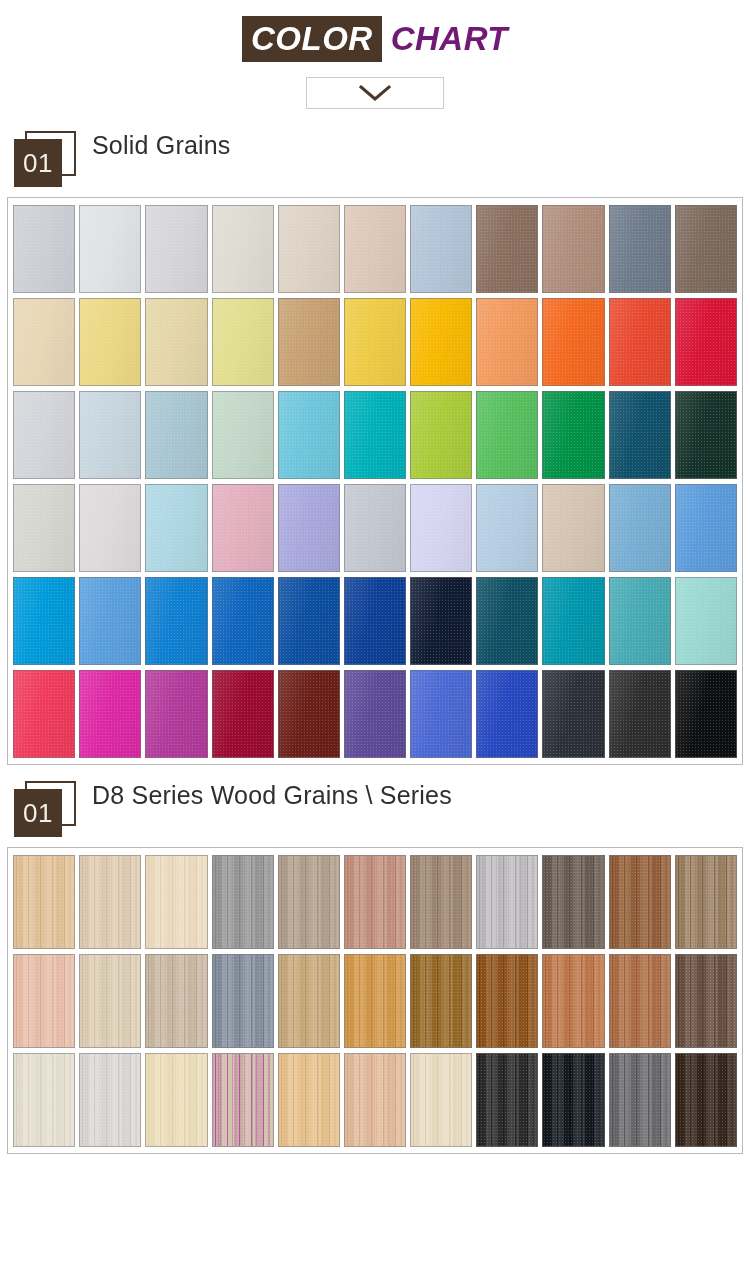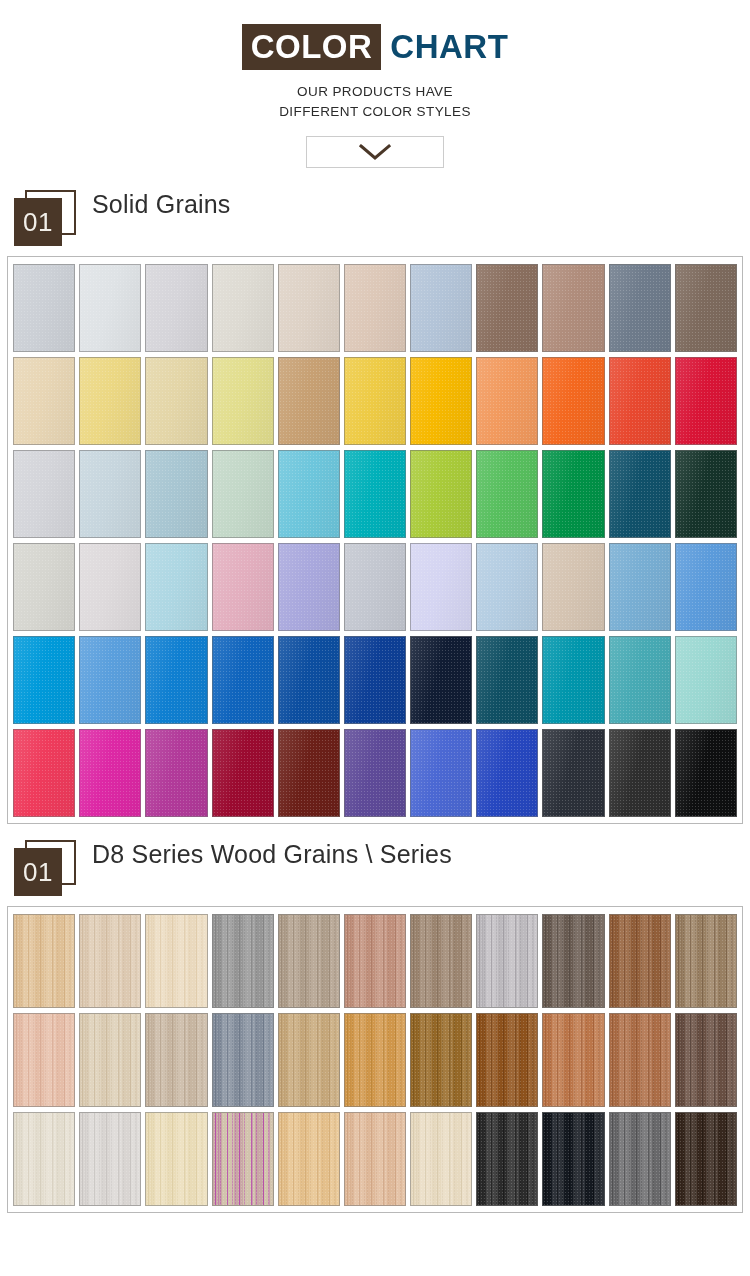--- a/index.html
+++ b/index.html
@@ -11,37 +11,37 @@
   }
   #page {
     width: 750px;
     min-height: 1276px;
     background: #ffffff;
     position: relative;
     overflow: hidden;
   }
 
   
-  .header { padding-top: 24px; text-align: center; }
+  .header { padding-top: 16px; text-align: center; font-style: italic; }
   .title-line {
     display: inline-flex;
     align-items: stretch;
     line-height: 1;
   }
   .title-box {
     background: #4a3728;
     color: #ffffff;
     font-size: 33px;
     font-weight: bold;
     letter-spacing: 0.5px;
     padding: 6px 9px 7px 9px;
     display: inline-block;
   }
   .title-plain {
-    color: #0c4a6e;
+    color: #701a75;
     font-size: 33px;
     font-weight: bold;
     letter-spacing: 0.5px;
     padding: 6px 0 7px 9px;
     display: inline-block;
   }
   .subtitle {
     margin-top: 12px;
     color: #2b2b2b;
     font-size: 13.5px;
@@ -151,24 +151,20 @@
 </head>
 <body>
 
 <div id="page">
 
   <div class="header">
     <div class="title-line">
       <span class="title-box">COLOR</span>
       <span class="title-plain">CHART</span>
     </div>
-    <div class="subtitle">
-      <div>OUR PRODUCTS HAVE</div>
-      <div>DIFFERENT COLOR STYLES</div>
-    </div>
     <div class="chev-box">
       <span>
         <svg width="34" height="18" viewBox="0 0 34 18" aria-hidden="true">
           <polyline points="3,3 17,15 31,3" fill="none" stroke="#4a3728" stroke-width="3" stroke-linecap="square" stroke-linejoin="miter"></polyline>
         </svg>
       </span>
     </div>
   </div>
 
   <div class="spacer-22"></div>

